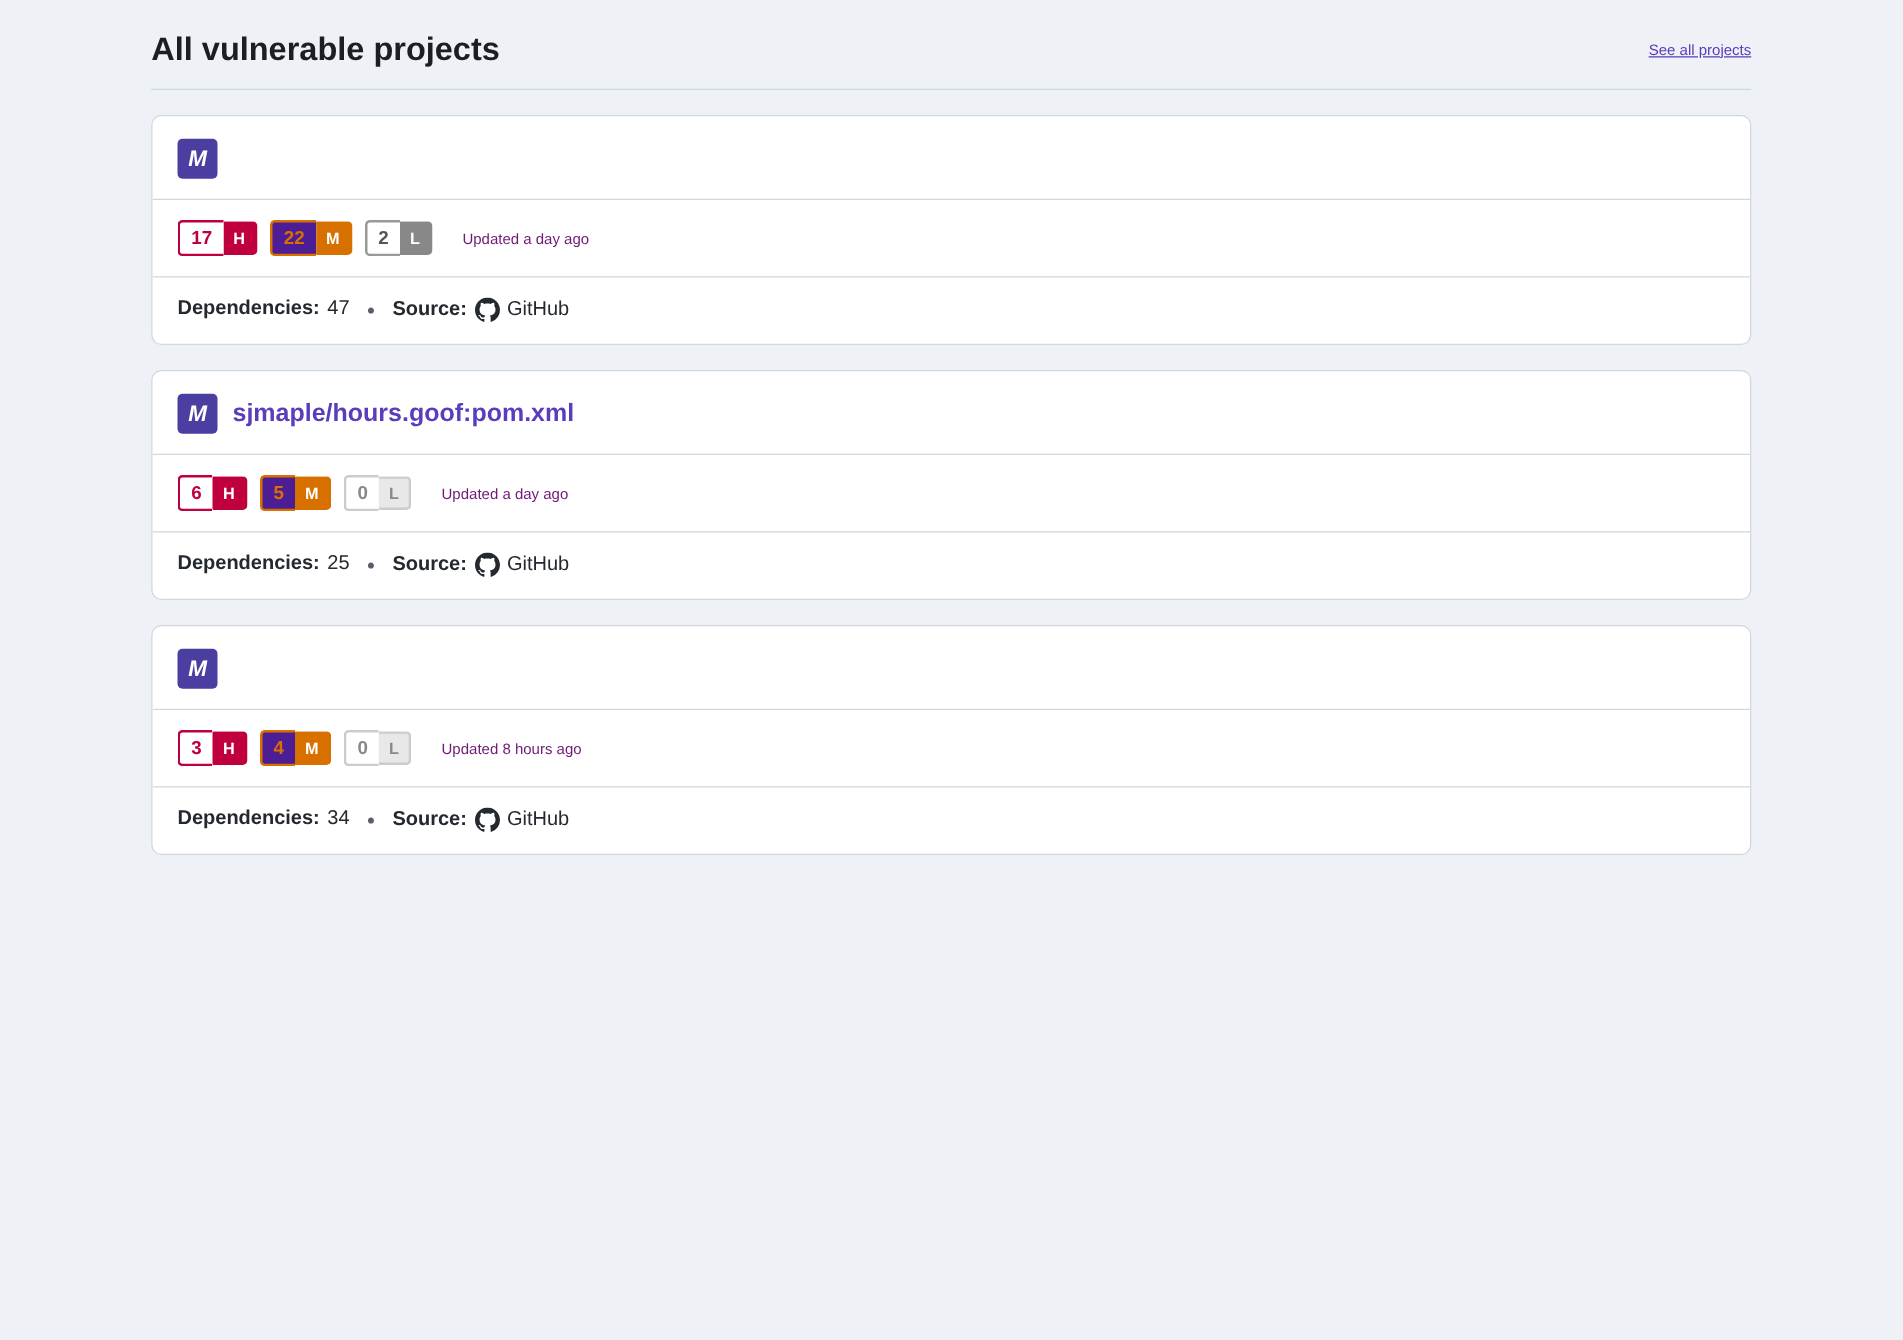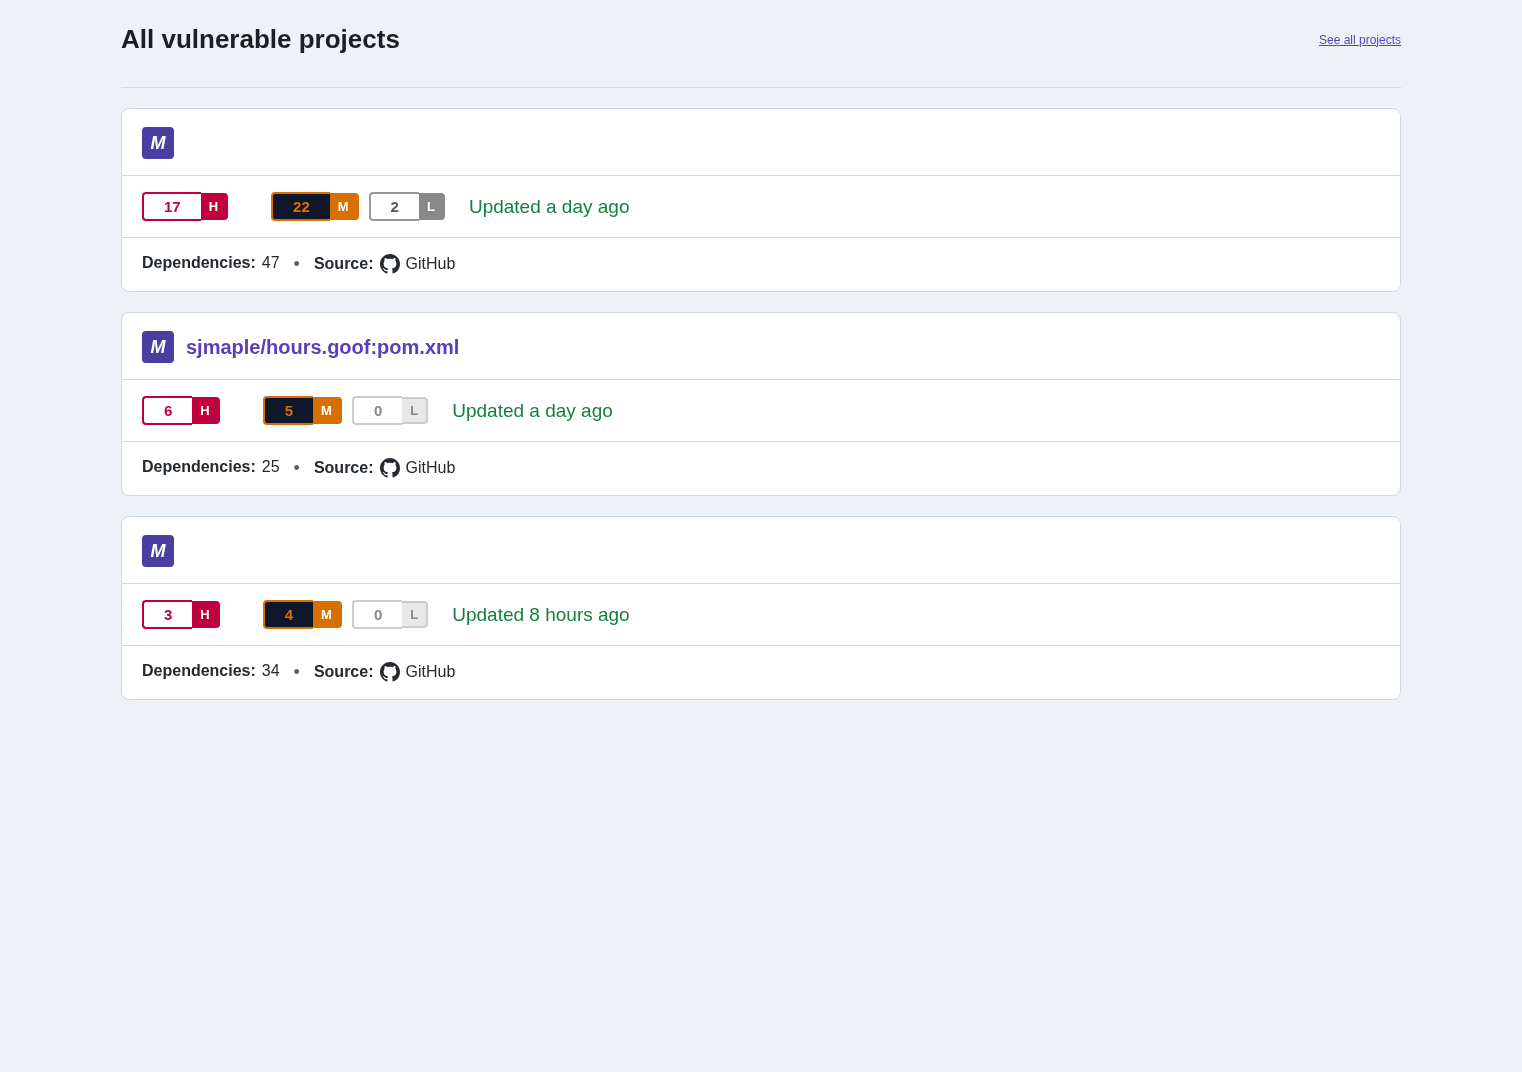--- a/index.html
+++ b/index.html
@@ -14,21 +14,21 @@
 
     .page-container {
       max-width: 1280px;
       margin: 0 auto;
     }
 
     .page-header {
       display: flex;
       justify-content: space-between;
       align-items: center;
-      padding-bottom: 32px;
+      padding-bottom: 16px;
       border-bottom: 1px solid #d0d7de;
       margin-bottom: 20px;
     }
 
     .page-title {
       font-size: 26px;
       font-weight: 700;
       color: #1b1f23;
     }
 
@@ -86,39 +86,38 @@
       gap: 0;
     }
 
     .badge-group {
       display: flex;
       align-items: center;
       margin-right: 10px;
     }
 
     .badge-count {
-      padding: 4px 20px;
+      padding: 4px 9px;
       border-radius: 4px 0 0 4px;
       font-size: 15px;
       font-weight: 700;
       border: 2px solid;
       border-right: none;
     }
 
     .badge-count.high {
       color: #c0003c;
       border-color: #c0003c;
       background: #ffffff;
     }
 
     .badge-count.medium {
       color: #d87000;
       border-color: #d87000;
-      background: #0f172a;
-      margin-left: 33px;
+      background: #4c1d95;
     }
 
     .badge-count.low-zero {
       color: #888;
       border-color: #ccc;
       background: #ffffff;
     }
 
     .badge-count.low-nonzero {
       color: #555;
@@ -153,22 +152,22 @@
       border-color: #ccc;
     }
 
     .badge-label.low-nonzero {
       background: #888;
       color: #ffffff;
       border-color: #888;
     }
 
     .updated-text {
-      font-size: 19px;
-      color: #15803d;
+      font-size: 12px;
+      color: #701a75;
       margin-left: 14px;
       text-align: right;
     }
 
     .card-footer {
       display: flex;
       align-items: flex-start;
       padding: 16px 20px;
       gap: 0;
     }

